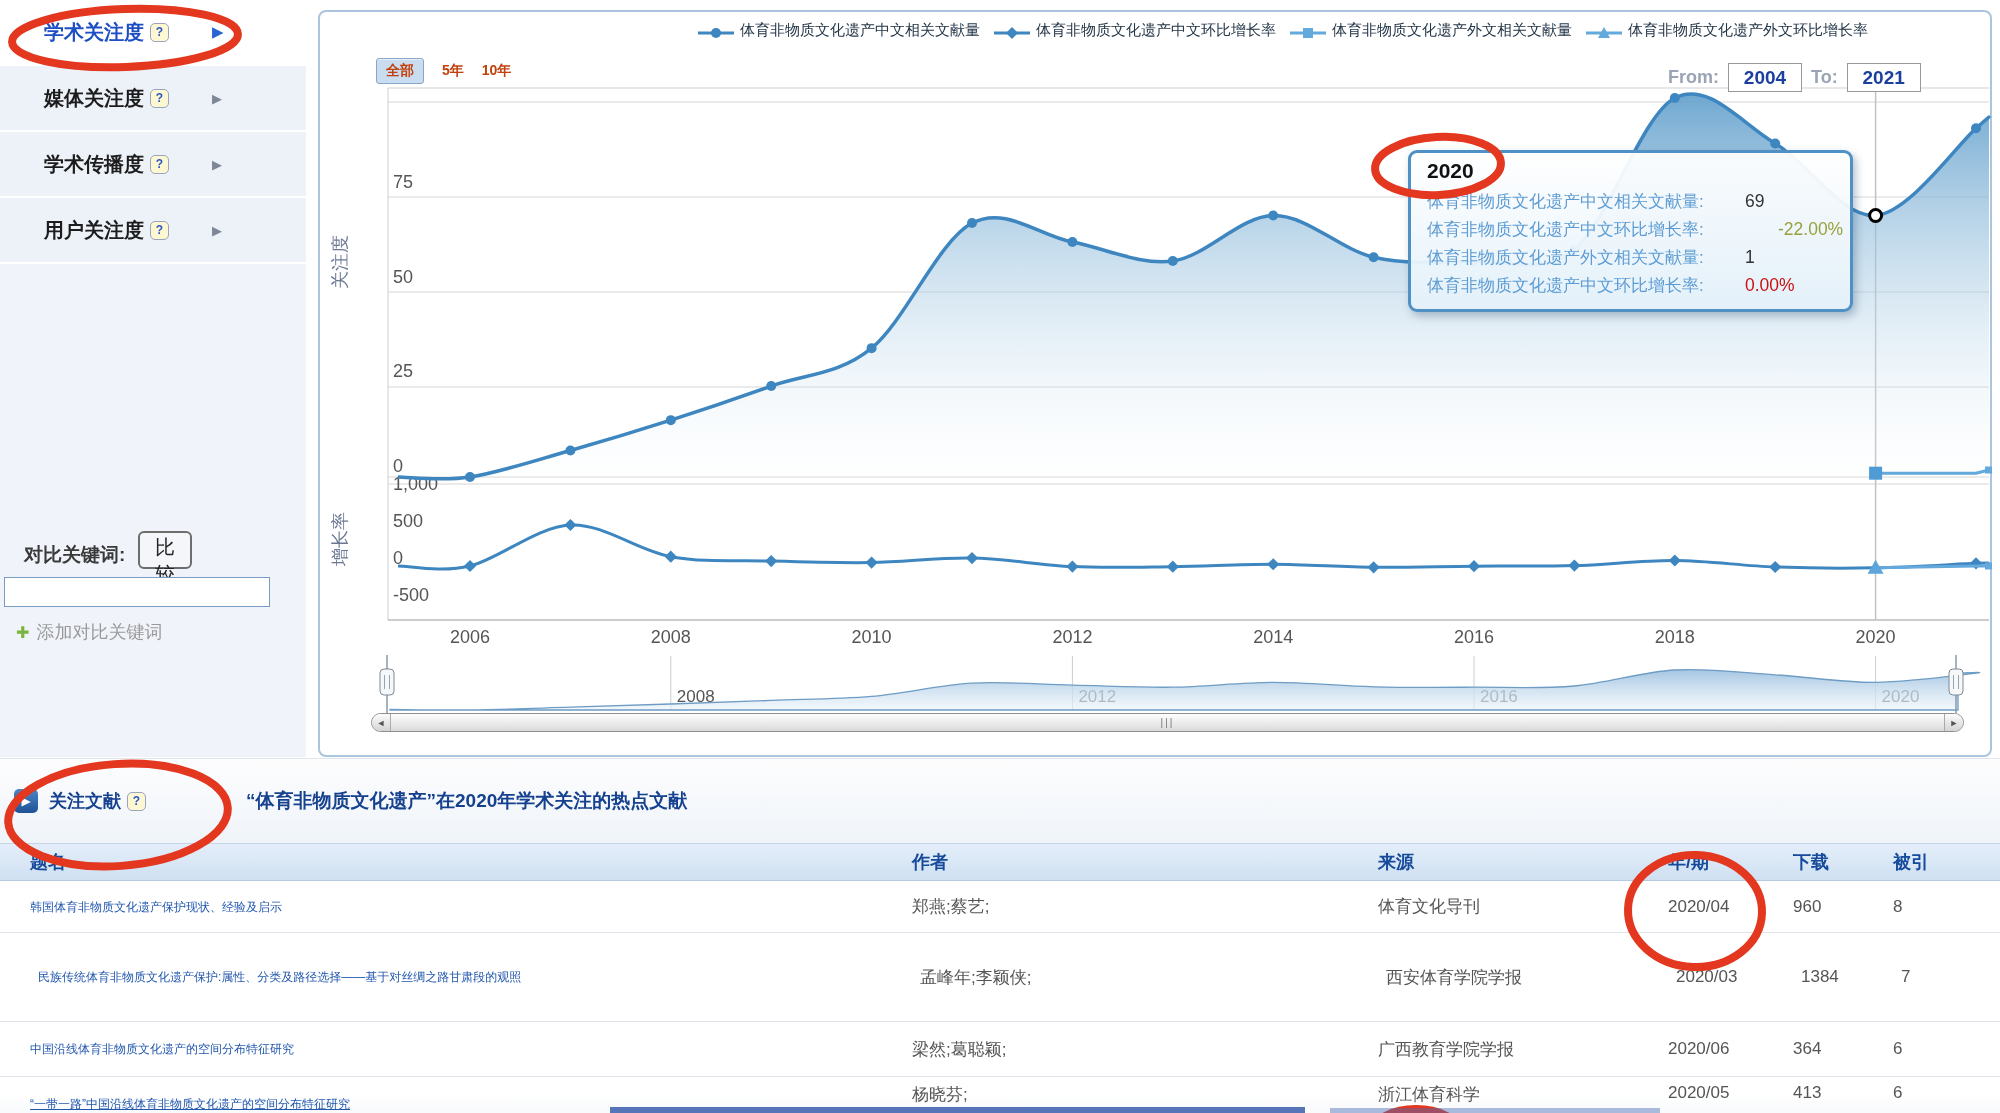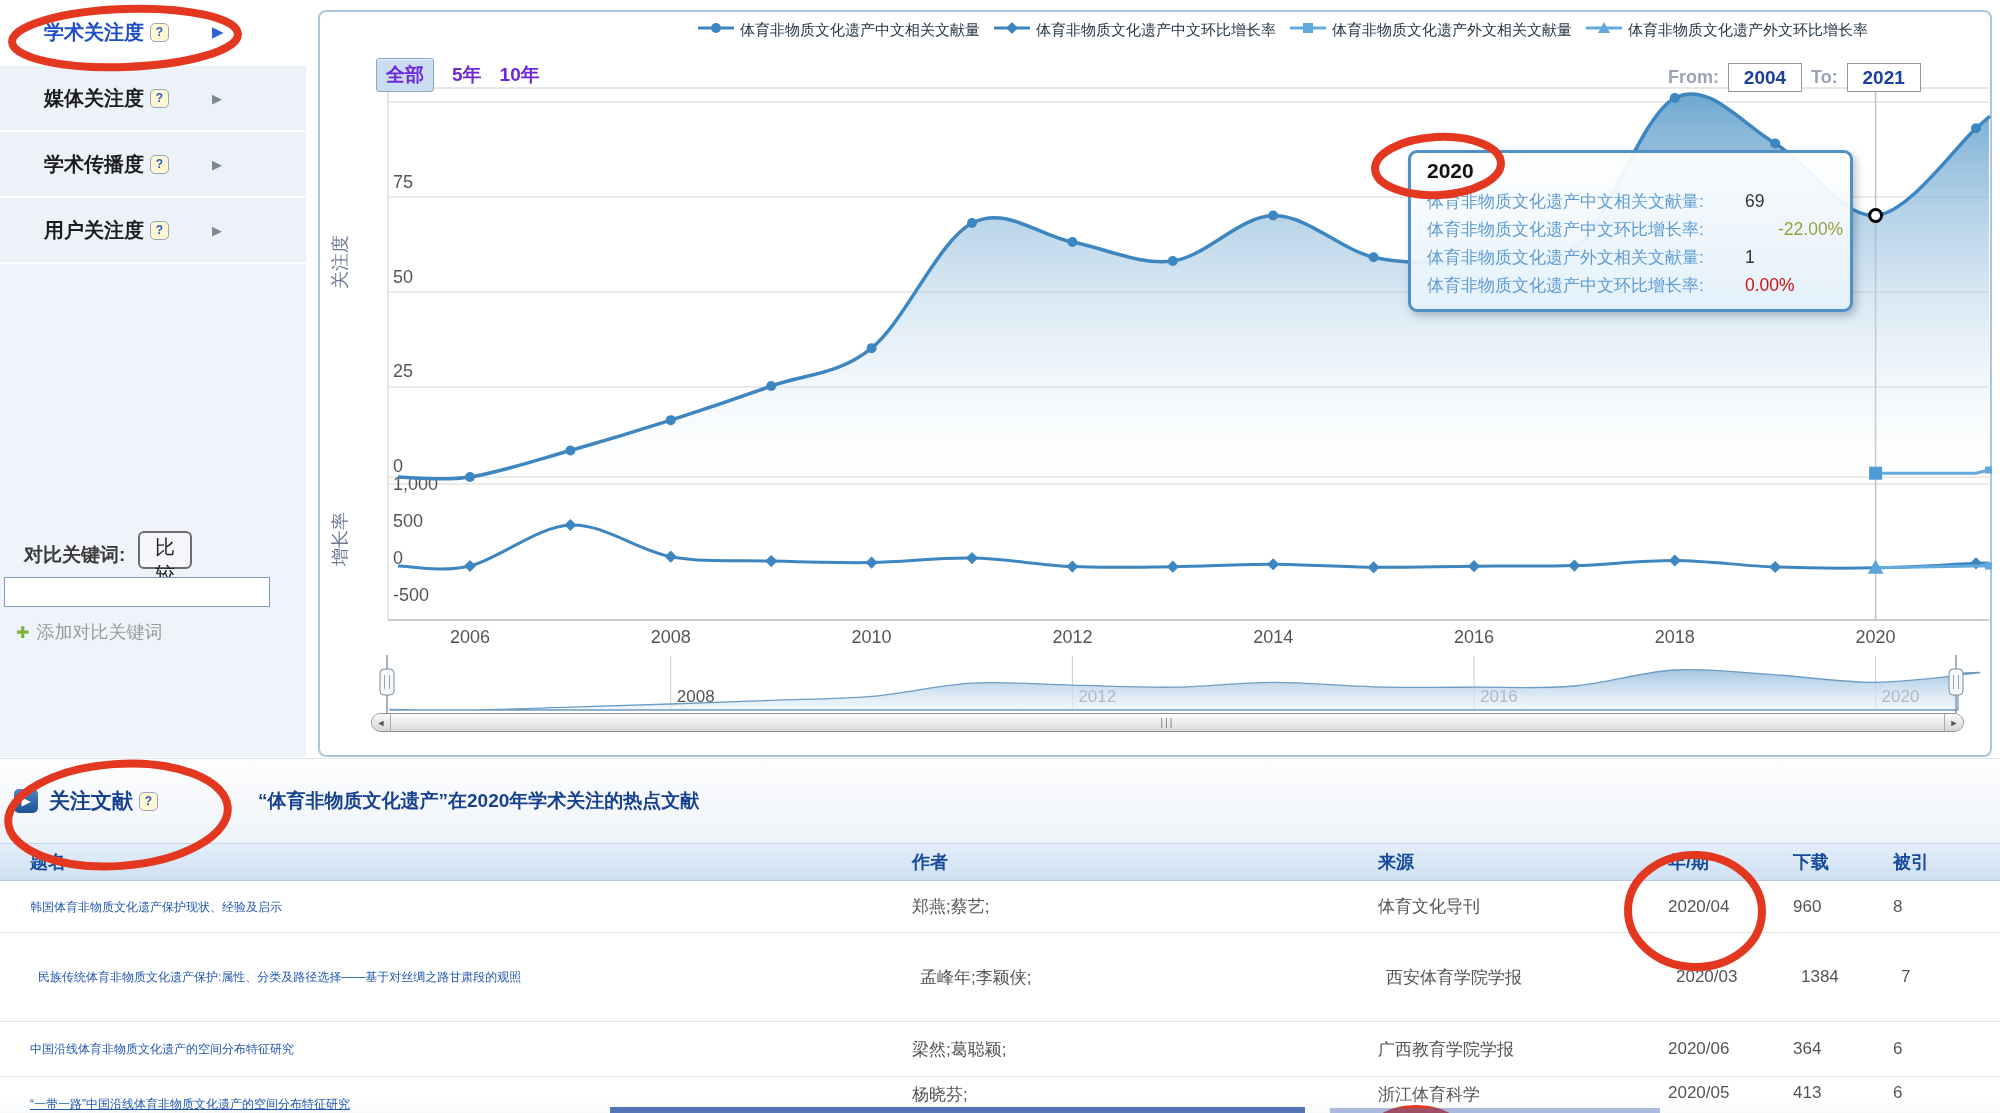--- a/index.html
+++ b/index.html
@@ -23,23 +23,23 @@
            font-family:inherit;}
   .cmp-input{position:absolute;left:4px;top:577px;width:252px;height:28px;border:1px solid #7a9cc4;
              background:#fff;font-size:17px;padding:0 6px;}
   .add-cmp{position:absolute;left:16px;top:620px;font-size:18px;color:#9a9a9a;cursor:pointer;}
   .add-cmp .plus{color:#7ab43e;font-size:16px;margin-right:7px;}
 
   
   .panel{position:absolute;left:318px;top:10px;width:1674px;height:747px;background:#fff;
          border:2px solid #abc5df;border-radius:8px;box-sizing:border-box;}
   #legend{position:absolute;left:698px;top:21px;display:flex;gap:14px;align-items:center;z-index:5;}
-  .leg{display:flex;align-items:flex-start;gap:6px;font-size:15px;color:#243648;white-space:nowrap;}
+  .leg{display:flex;align-items:flex-end;gap:6px;font-size:15px;color:#243648;white-space:nowrap;}
   .tabs{position:absolute;left:376px;top:58px;display:flex;align-items:center;gap:18px;z-index:5;}
-  .tab{font-size:19px;font-weight:bold;color:#6d28d9;cursor:pointer;}
+  .tab{font-size:14px;font-weight:bold;color:#c2410c;cursor:pointer;}
   .tab.active{background:#cadcf0;border:1px solid #86a7cb;padding:3px 9px;border-radius:3px;
               box-shadow:inset 0 1px 0 #e9f2fb;}
   .fromto{position:absolute;left:1668px;top:63px;display:flex;align-items:center;gap:9px;
           font-size:18px;font-weight:bold;color:#9aa4b5;z-index:5;}
   .ft-box{display:inline-block;width:72px;height:27px;line-height:27px;text-align:center;
           border:1px solid #999;background:#fff;color:#1b3f9e;font-size:19px;font-weight:bold;cursor:text;}
   .ytitle{position:absolute;width:96px;text-align:center;font-size:18px;color:#6b7894;
           transform:rotate(-90deg);}
   #chart{position:absolute;left:318px;top:10px;}
   .tick{font-size:18px;fill:#555;}
@@ -68,21 +68,21 @@
   .tt-label{width:318px;color:#5d9cd3;flex:none;}
   .tt-value{font-size:17.5px;}
 
   
   .section-band{position:absolute;left:0;top:758px;width:2000px;height:85px;
                 background:linear-gradient(180deg,#fdfdfe,#eff4f9);border-top:1px solid #e0e6ee;
                 display:flex;align-items:center;box-sizing:border-box;}
   .play-icon{width:24px;height:24px;margin-left:14px;background:linear-gradient(180deg,#4a86c8,#1e5296);
              border-radius:5px;color:#fff;font-size:12px;display:flex;align-items:center;
              justify-content:center;flex:none;}
-  .sec-title{font-size:21px;font-weight:bold;color:#15418f;margin-left:11px;}
+  .sec-title{font-size:18px;font-weight:bold;color:#15418f;margin-left:11px;}
   .sec-sub{font-size:19px;font-weight:bold;color:#15418f;margin-left:100px;}
 
   .thead,.trow{display:grid;grid-template-columns:882px 466px 290px 125px 100px auto;
                box-sizing:border-box;}
   .thead{position:absolute;left:0;top:843px;width:2000px;height:38px;align-items:center;
          background:linear-gradient(180deg,#e4eefa,#cfe0f1);border-top:1px solid #c6d6e8;
          border-bottom:1px solid #b7c9de;font-size:18px;font-weight:bold;color:#164a9a;}
   .thead>div,.trow>div{padding-left:30px;}
   #tbody{position:absolute;left:0;top:881px;width:2000px;}
   .trow{border-bottom:1px solid #dfe3e9;font-size:17px;color:#555;align-items:center;background:#fff;}

